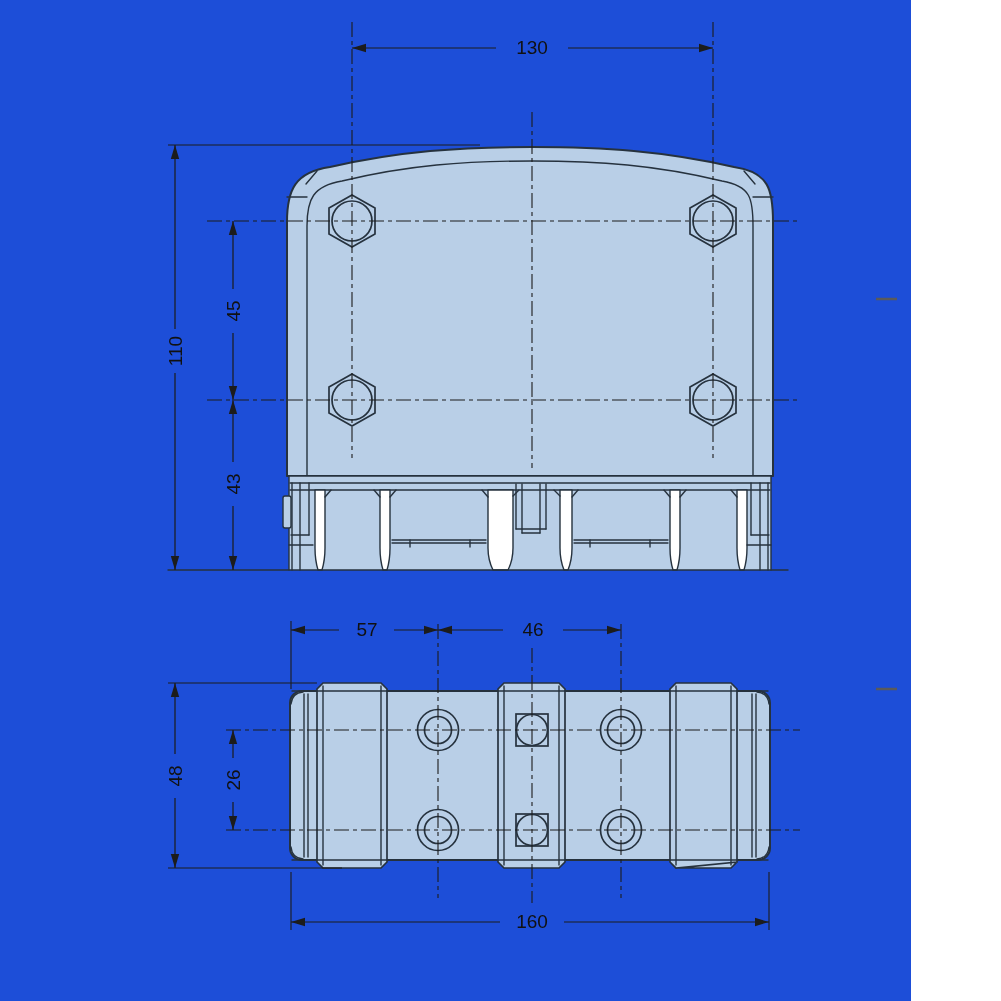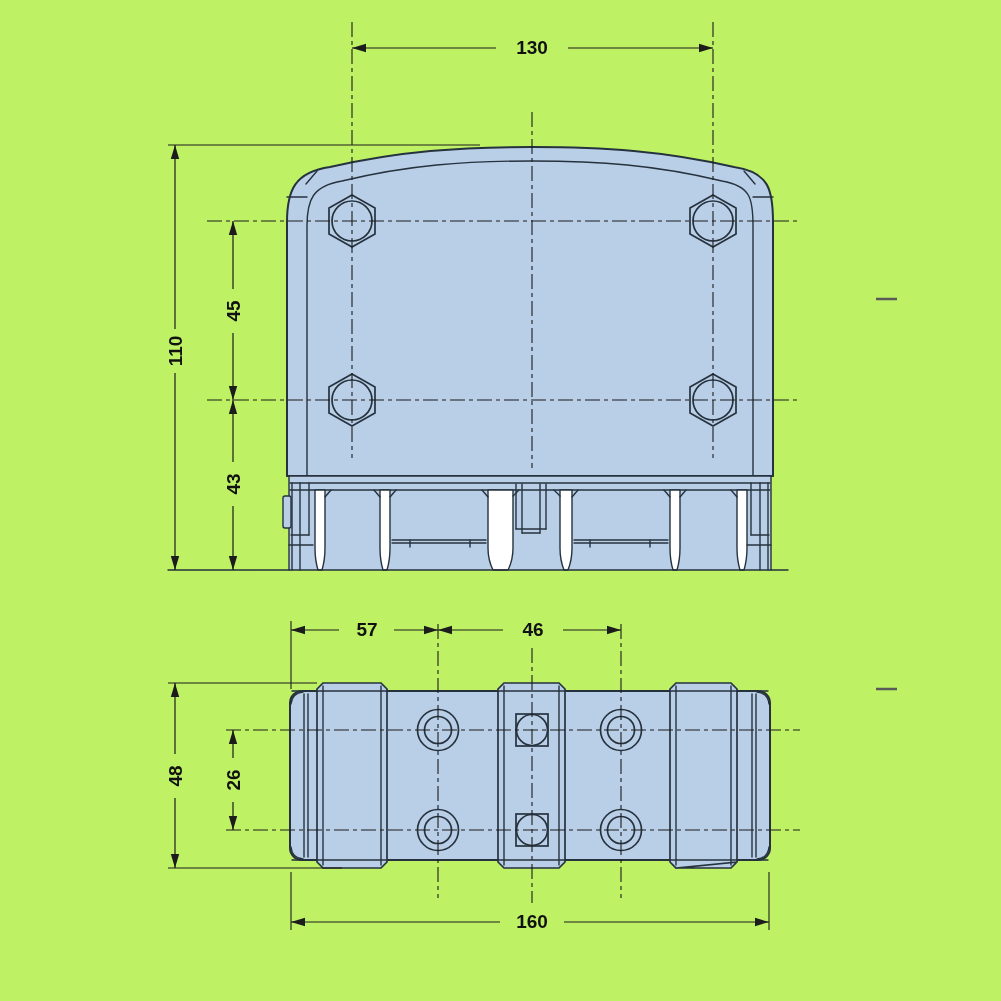--- a/index.html
+++ b/index.html
@@ -1,16 +1,16 @@
 <!DOCTYPE html>
 <html><head>
 <meta charset="utf-8">
 <style>
   html,body{margin:0;padding:0;background:#fff;}
-  .canvas{position:relative;width:1001px;height:1001px;background:#bef264;overflow:hidden;font-weight:bold;}
+  .canvas{position:relative;width:911px;height:1001px;background:#1d4ed8;overflow:hidden;}
   svg{position:absolute;left:0;top:0;}
   .pf{fill:#b9cfe7;}
   .wf{fill:#ffffff;}
   .nf{fill:none;}
   .ol{stroke:#26323e;stroke-width:2;stroke-linejoin:round;stroke-linecap:round;}
   .th{stroke:#26323e;stroke-width:1.4;stroke-linejoin:round;stroke-linecap:round;}
   .t2{stroke:#26323e;stroke-width:1.7;}
   .cl{stroke:#1c1c1c;stroke-width:1.1;fill:none;stroke-dasharray:15 4 4 4;}
   .dl{stroke:#1c1c1c;stroke-width:1.2;fill:none;}
   .xl{stroke:#1c1c1c;stroke-width:1.1;fill:none;}

